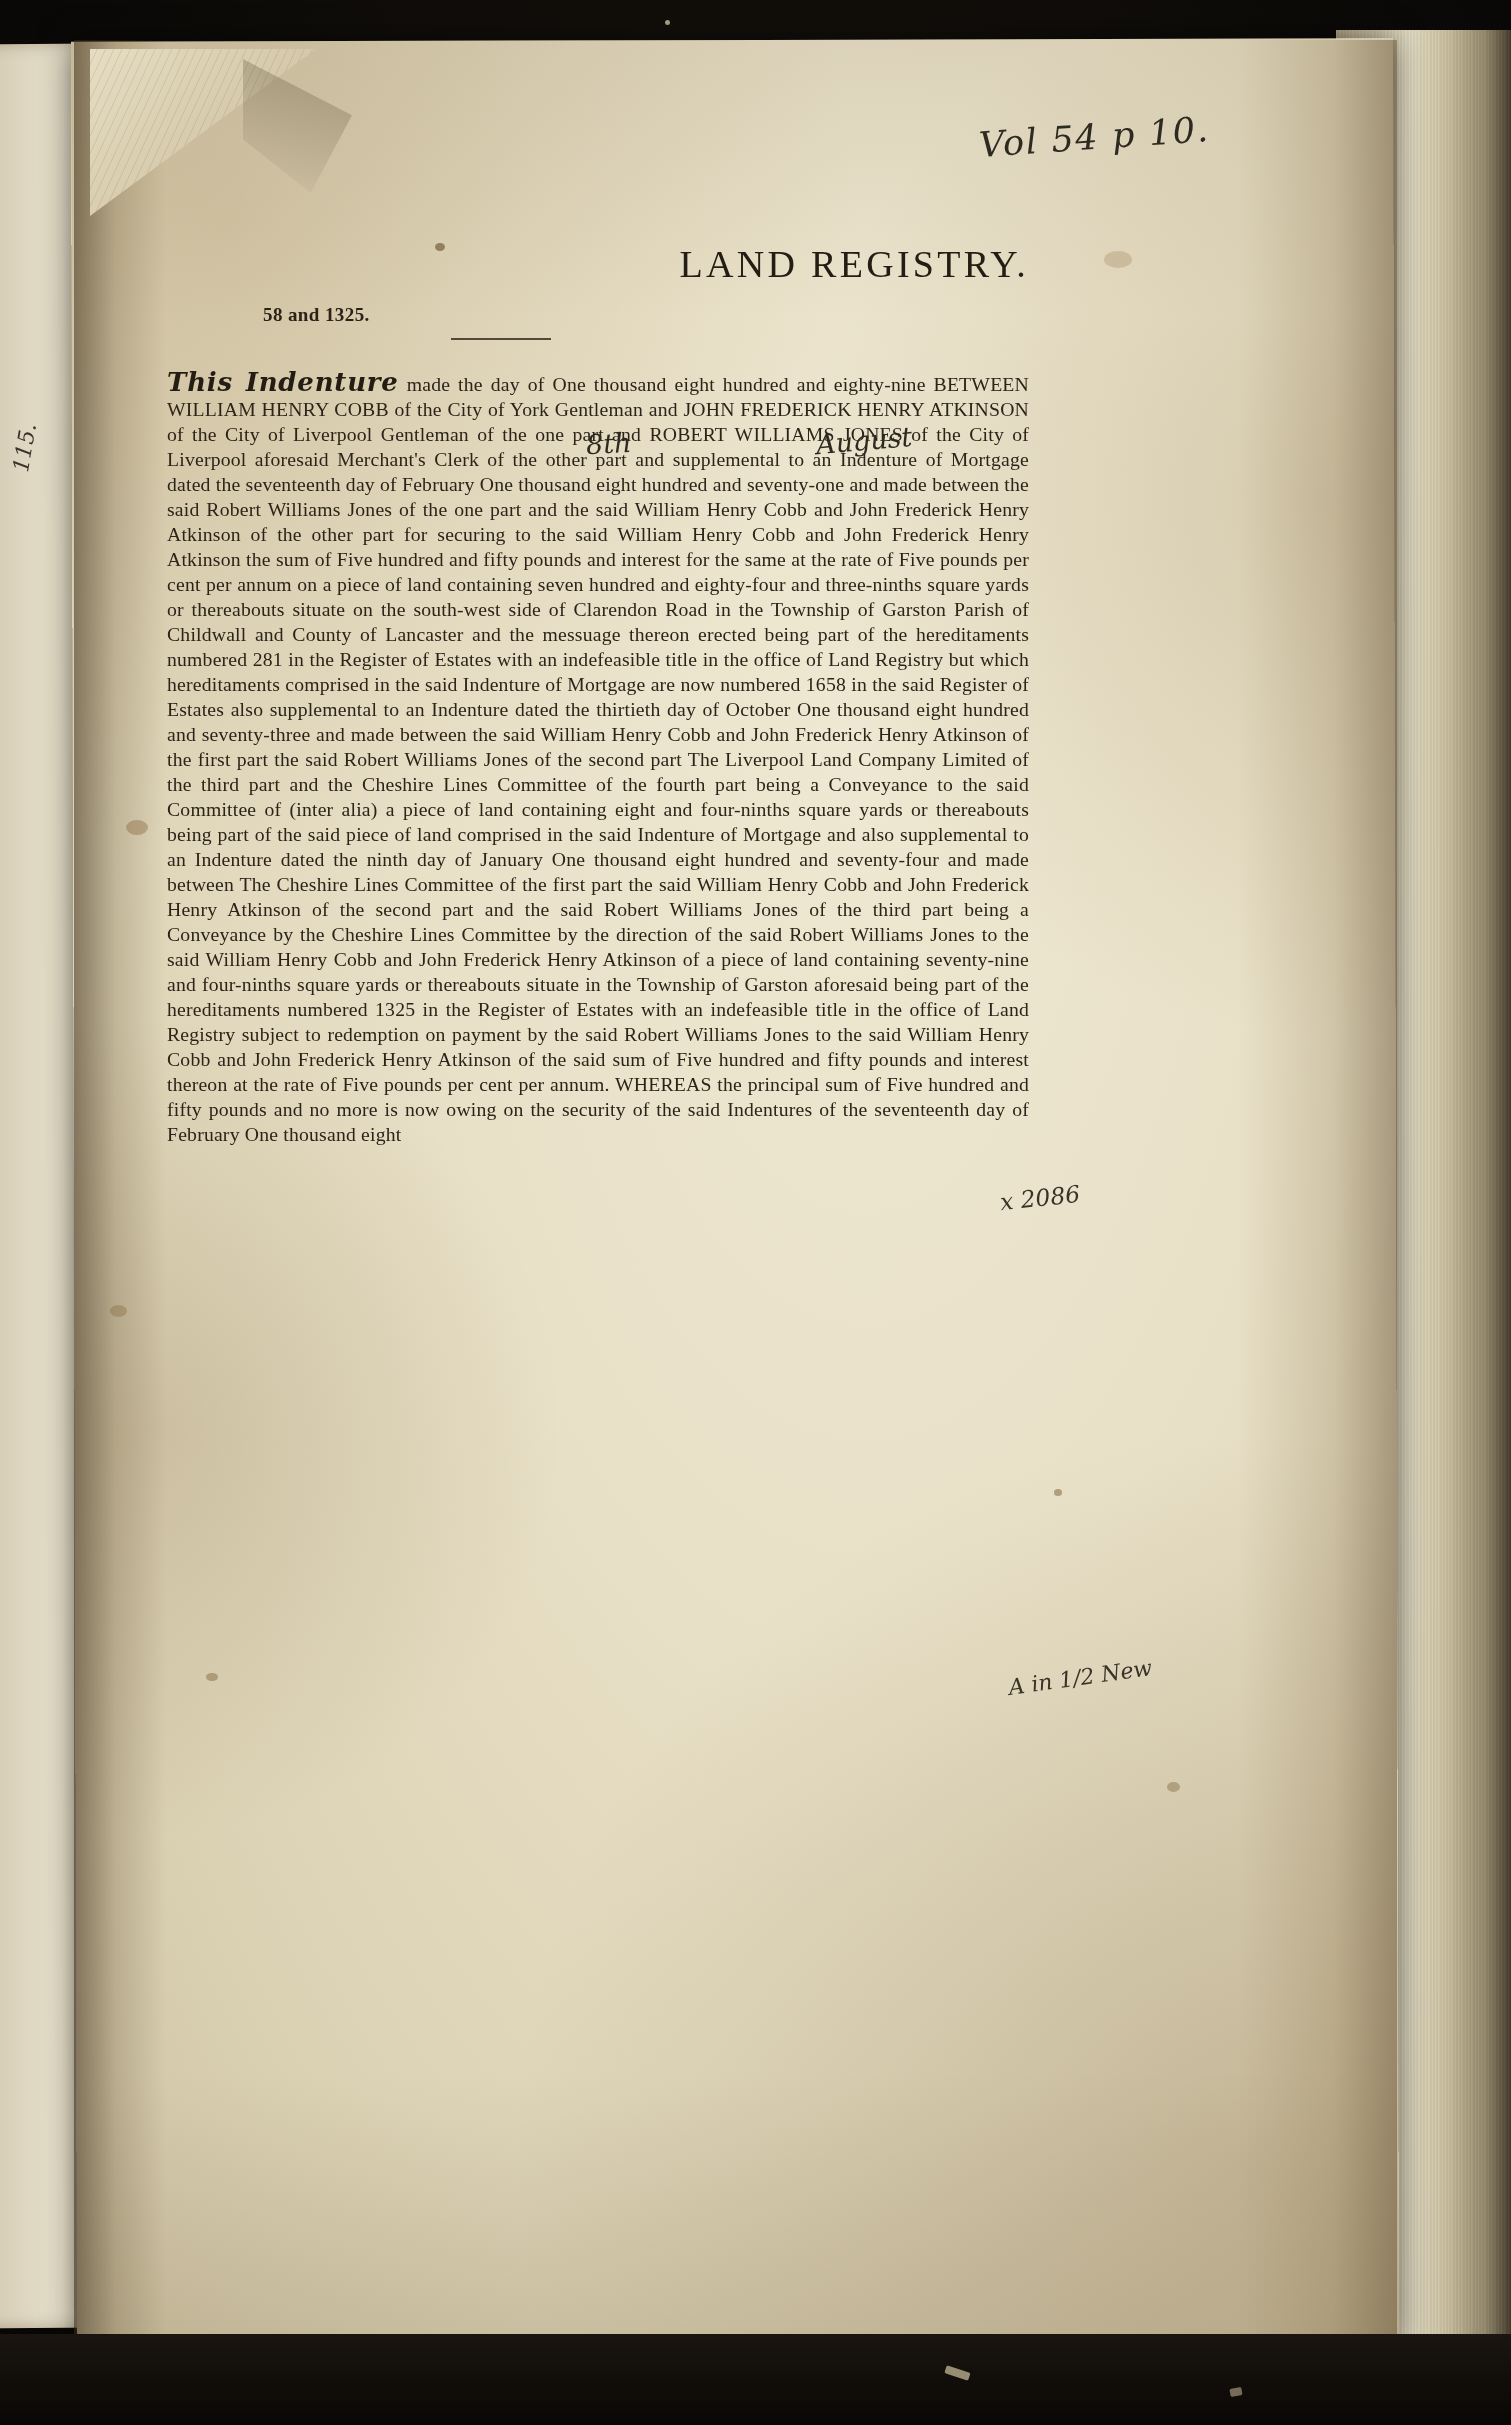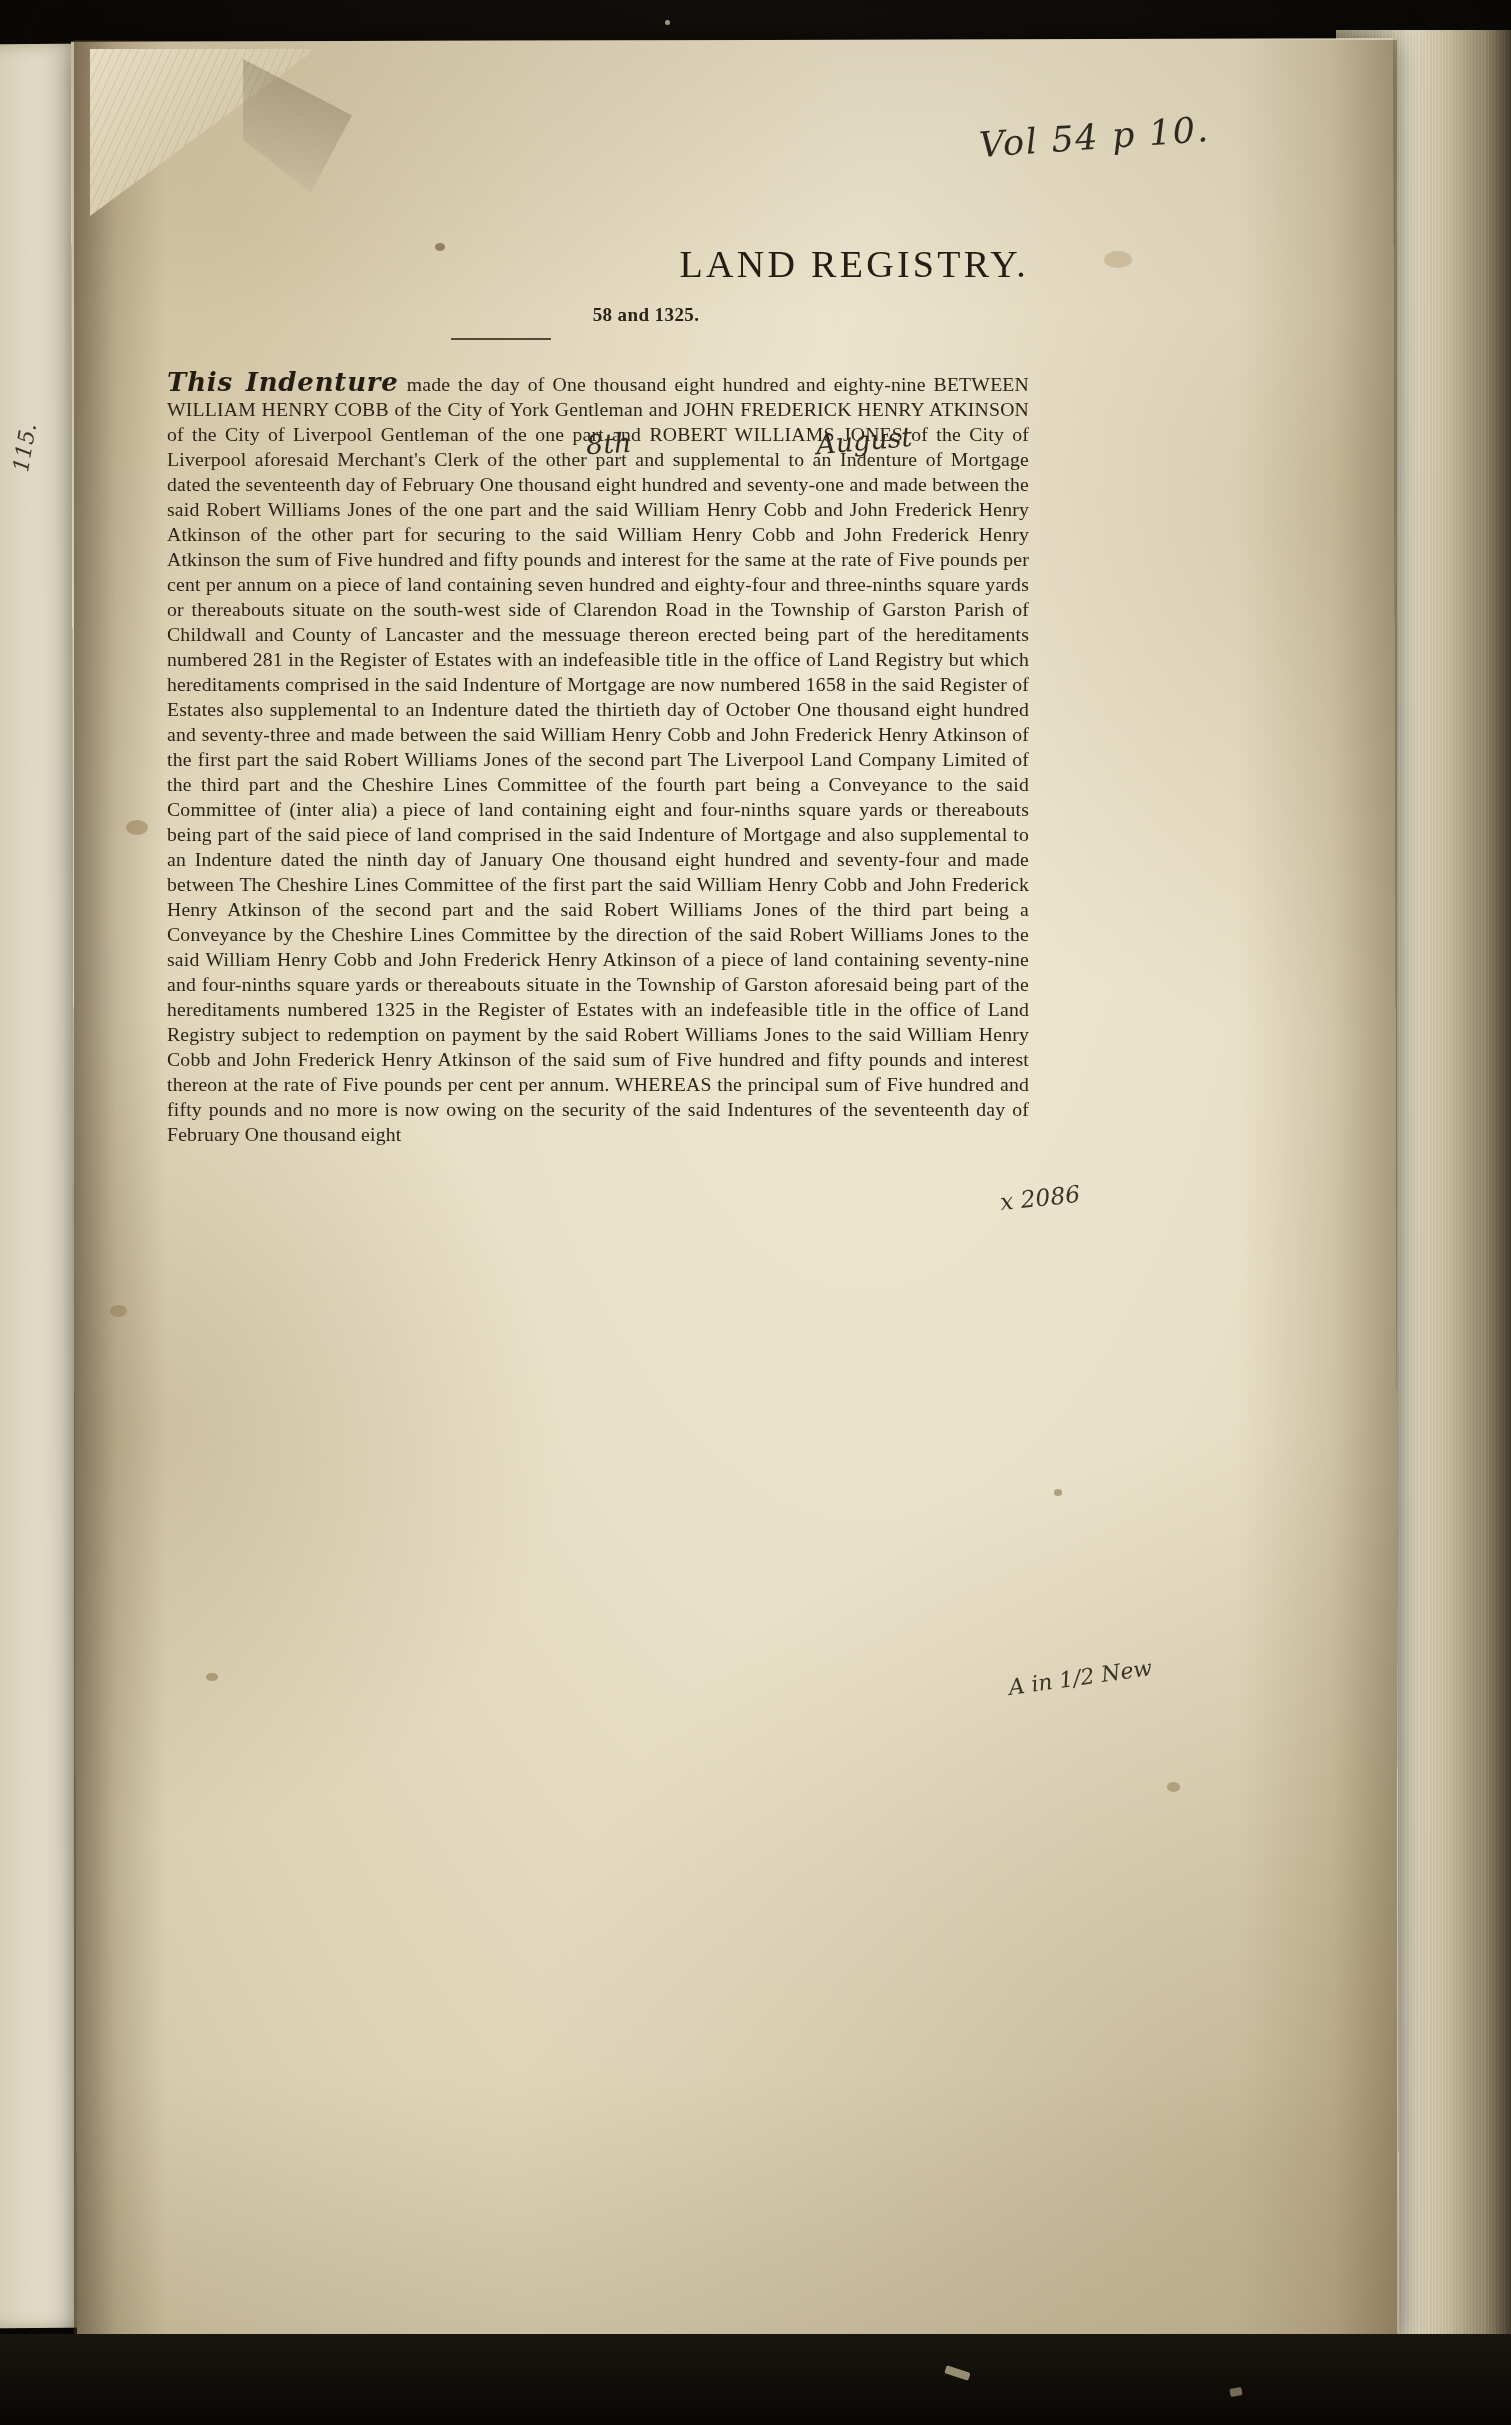--- a/index.html
+++ b/index.html
@@ -170,21 +170,20 @@
     font-weight: normal;
   }
 
   .doc-ref {
     font-family: "Liberation Serif", serif;
     font-size: 19px;
     font-weight: bold;
     letter-spacing: 0.4px;
     margin: 18.4px 0 0 96px;
     color: #2b2318;
-    text-align: center;
   }
 
   .rule {
     width: 100px;
     height: 1.7px;
     background: #3a3022;
     margin: 11.7px 0 0 284px;
     opacity: .85;
   }
 

